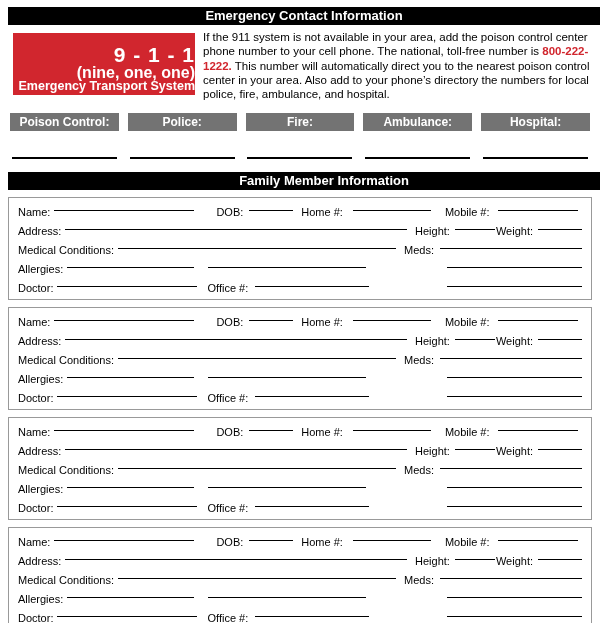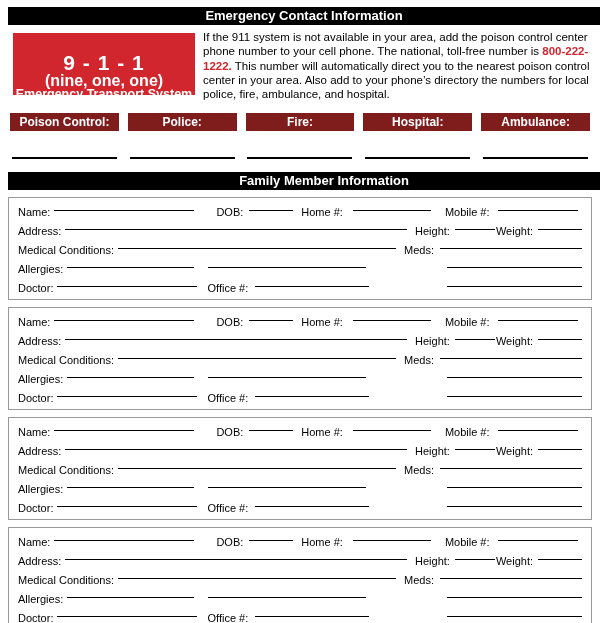--- a/index.html
+++ b/index.html
@@ -9,34 +9,34 @@
     position:relative;
   }
   .bar{
     background:#000;color:#fff;height:18px;line-height:18px;
     text-align:center;font-weight:bold;font-size:13px;margin-left:8px;
   }
   .top-bar{margin-top:7px;}
   
   .info-row{display:flex;align-items:flex-start;margin:8px 6px 0 13px;}
   .call-box{
-    width:182px;height:62px;background:#d1262e;color:#fff;text-align:center;
-    box-sizing:border-box;padding-top:19px;flex:none;
+    width:182px;height:62px;background:#d1262e;color:#fff;text-align:right;
+    box-sizing:border-box;padding-top:11px;flex:none;
   }
   .call-number{font-size:21px;font-weight:bold;line-height:22px;letter-spacing:1px;}
   .call-words{font-size:16px;font-weight:bold;line-height:13px;}
   .call-caption{font-size:12.5px;font-weight:bold;line-height:15px;}
   .instructions{
     margin:-3px 0 0 8px;font-size:11.5px;line-height:14.3px;width:392px;
   }
   .phone{color:#d1262e;font-weight:bold;}
   
   .contacts-row{display:flex;gap:9px;margin:12px 10px 0 10px;}
   .contact-bar{
-    flex:1;background:#7f1d1d;color:#fff;height:18px;line-height:18px;
+    flex:1;background:#737373;color:#fff;height:18px;line-height:18px;
     text-align:center;font-weight:bold;font-size:12px;
   }
   .contact-lines-row{display:flex;gap:9px;margin:26px 10px 0 10px;height:2px;}
   .contact-cell{flex:1;}
   .cline{display:block;width:105px;margin:0 auto;height:0;border-bottom:2px solid #000;}
   .family-bar{margin-top:13px;padding-left:40px;}
   
   .members{margin:7px 8px 0 8px;}
   .member{
     border:1px solid #999;box-sizing:border-box;height:103px;
@@ -68,22 +68,22 @@
     <div class="call-words">(nine, one, one)</div>
     <div class="call-caption">Emergency Transport System</div>
   </div>
   <p class="instructions"><span>If the 911 system is not available in your area, add the poison control center phone number to your cell phone. The national, toll-free number is </span><span class="phone" style="color: rgb(209, 38, 46);">800-222-1222.</span><span> This number will automatically direct you to the nearest poison control center in your area. Also add to your phone’s directory the numbers for local police, fire, ambulance, and hospital.</span></p>
 </div>
 
 <div class="contacts-row">
   <div class="contact-bar">Poison Control:</div>
   <div class="contact-bar">Police:</div>
   <div class="contact-bar">Fire:</div>
+  <div class="contact-bar">Ambulance:</div>
   <div class="contact-bar">Hospital:</div>
-  <div class="contact-bar">Ambulance:</div>
 </div>
 
 <div class="contact-lines-row">
   <div class="contact-cell">
       <span class="cline"></span>
     </div>
   <div class="contact-cell">
       <span class="cline"></span>
     </div>
   <div class="contact-cell">

